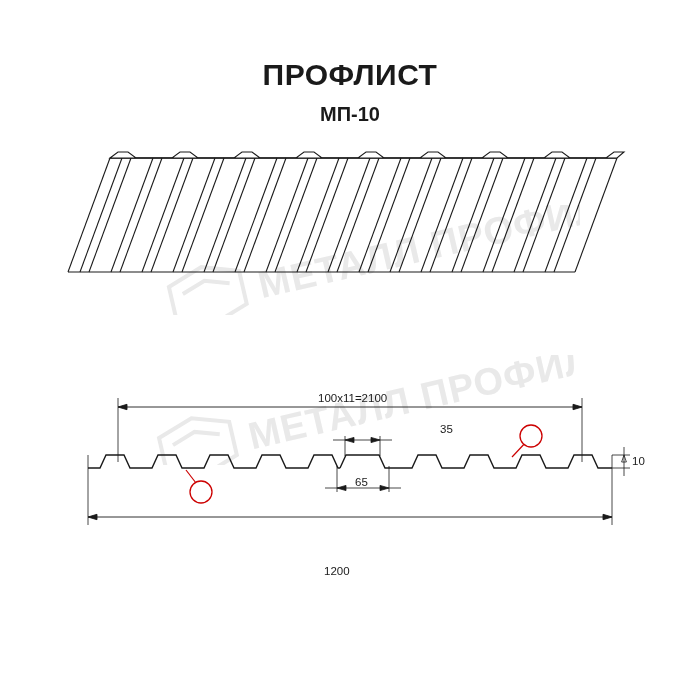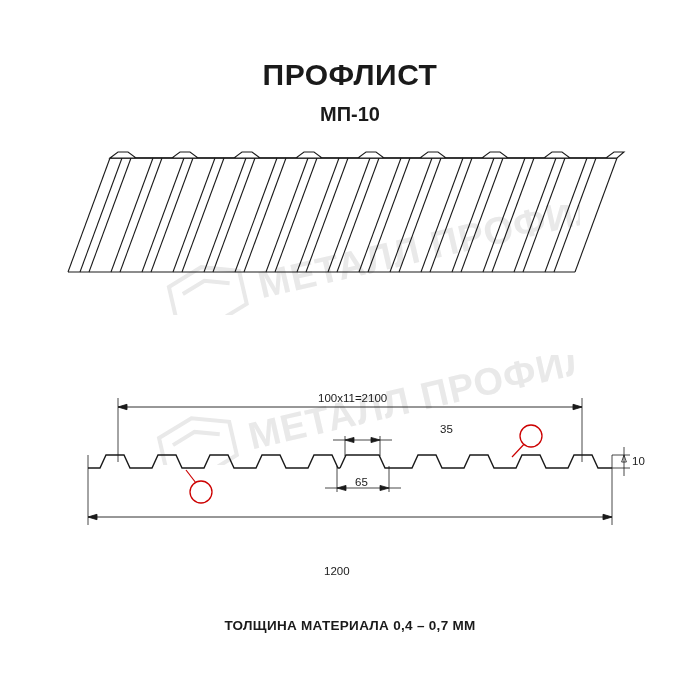--- a/index.html
+++ b/index.html
@@ -264,15 +264,14 @@
   <div class="dimlabel" style="left:355px; top:476px;">65</div>
 
   <div class="dimlabel" style="left:324px; top:530px;margin-top:35px;">1200</div>
 
   <div class="dimlabel" style="left:632px; top:455px;">10</div>
 
   <div class="callout-letter" style="left:527px; top:429px;">A</div>
 
   <div class="callout-letter" style="left:197px; top:485px;">B</div>
 
-  <div class="footnote">ТОЛЩИНА МАТЕРИАЛА 0,4 – 0,7 ММ</div>
 
 </div>
 
 </body></html>

